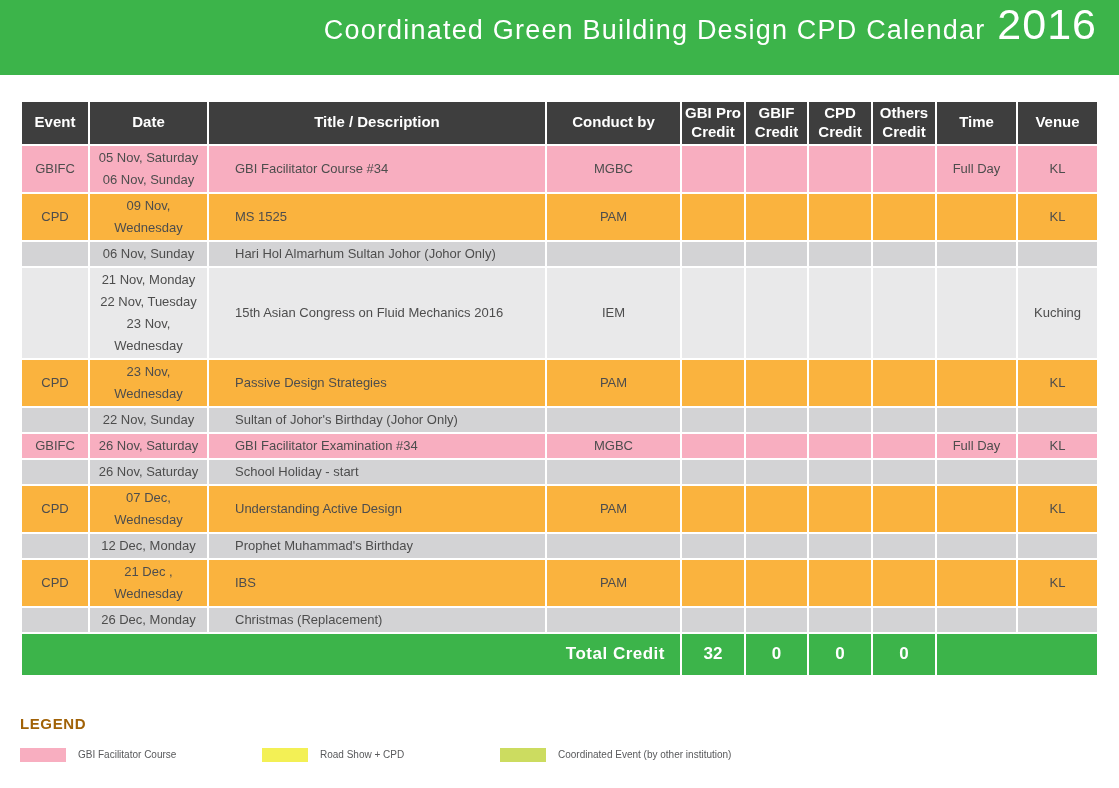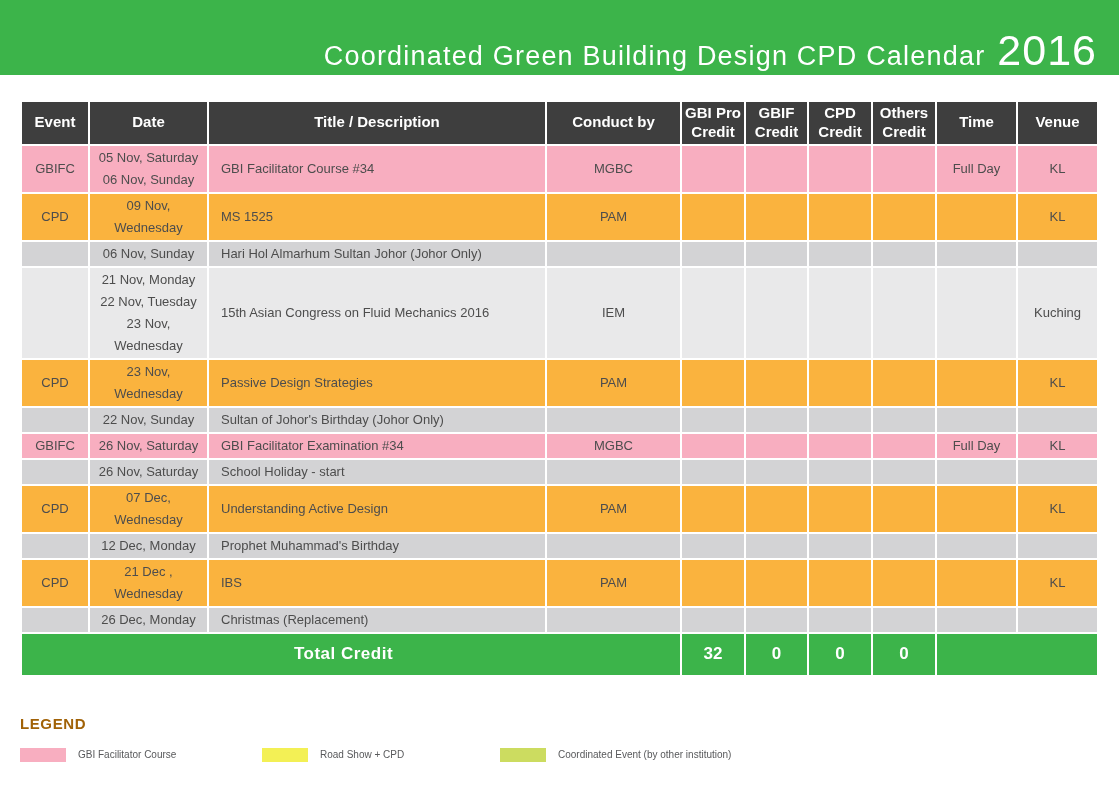--- a/index.html
+++ b/index.html
@@ -6,21 +6,21 @@
   html, body {
     width: 1119px; height: 788px;
     background: #ffffff;
     font-family: "Liberation Sans", sans-serif;
     overflow: hidden;
   }
   
   .banner {
     width: 100%; height: 75px;
     background: var(--green);
-    display: flex; align-items: flex-end; justify-content: flex-end;
+    display: flex; align-items: flex-start; justify-content: flex-end;
     padding-right: 22px;
   }
   .banner h1 { display: flex; align-items: baseline; font-weight: normal; }
   .banner .title-text {
     color: #ffffff; font-size: 27px; letter-spacing: 1.2px; font-weight: 500;
   }
   .banner .title-year {
     color: #ffffff; font-size: 43px; font-weight: 300; margin-left: 12px; letter-spacing: 1px;
   }
   
@@ -43,33 +43,33 @@
     line-height: 1.25; padding: 2px 3px;
   }
   tbody td {
     font-size: 13px;
     color: var(--text-dark);
     height: 22px;
     padding: 1px 4px;
     text-align: center;
     line-height: 21px;
   }
-  tbody td.c-title { text-align: left; padding-left: 12px; }
+  tbody td.c-title { text-align: left; padding-left: 26px; }
   tbody td.c-date div { line-height: 22px; }
   tr.row-pink td      { background: var(--row-pink); }
   tr.row-orange td    { background: var(--row-orange); }
   tr.row-gray td      { background: var(--row-gray); }
   tr.row-lightgray td { background: var(--row-lightgray); }
   tfoot td {
     background: var(--green);
     color: #ffffff;
     height: 43px;
     font-size: 17px; font-weight: bold;
   }
-  tfoot td.total-label { text-align: center; padding-right: 15px; letter-spacing: 0.5px; }
+  tfoot td.total-label { text-align: right; padding-right: 15px; letter-spacing: 0.5px; }
   tfoot td.total-credit { text-align: center; }
   
   .footnote {
     margin: 5px 0 0 21px;
     font-size: 10.5px;
     font-style: italic;
     color: var(--footnote-gray);
     letter-spacing: 0.3px;
   }
   

